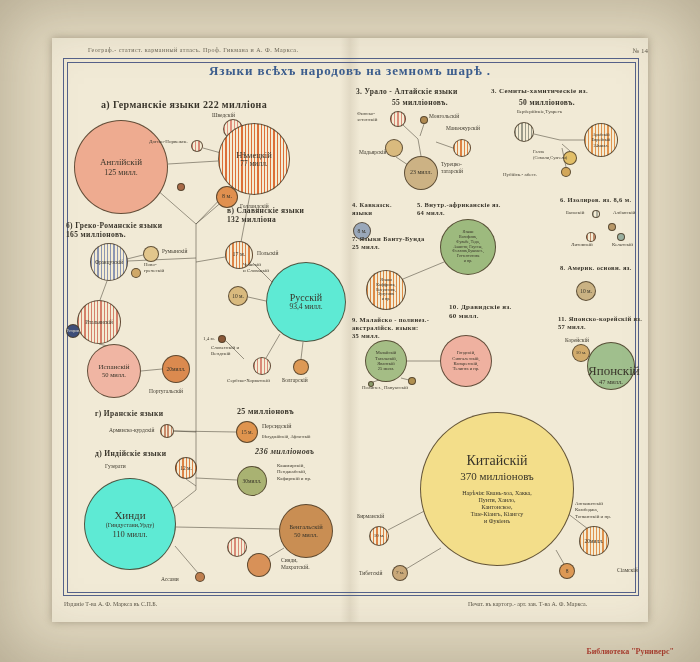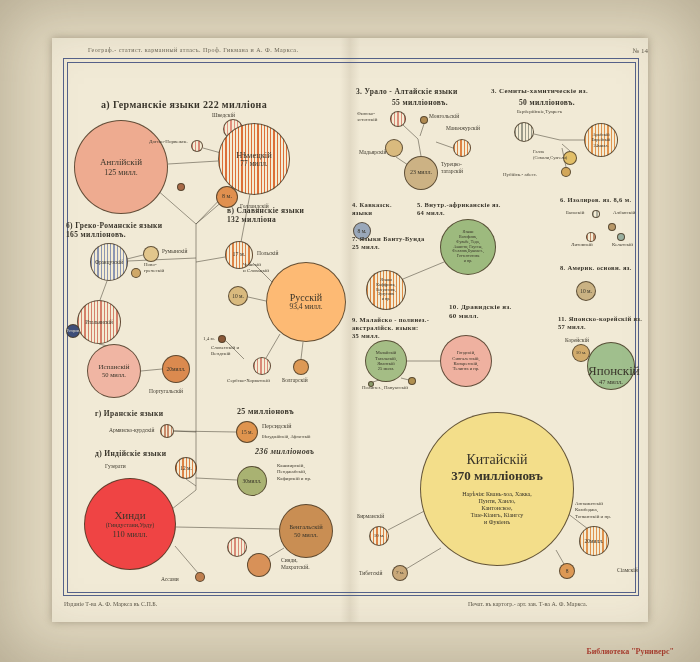--- a/index.html
+++ b/index.html
@@ -136,21 +136,21 @@
       <div class="circ" style="left: 225px; top: 241px; height: 28px; width: 28px; background: repeating-linear-gradient(90deg, rgb(222, 131, 69) 0px, rgb(222, 131, 69) 1.3px, rgb(244, 236, 212) 1.3px, rgb(244, 236, 212) 3.2px);">
         <div class="circ-text" style="font-size: 6px;">
           <div>17 м.</div>
         </div>
       </div>
       <div class="circ" style="left: 228px; top: 286px; height: 20px; width: 20px; background: rgb(217, 186, 126);">
         <div class="circ-text" style="font-size: 5.5px;">
           <div>10 м.</div>
         </div>
       </div>
-      <div class="circ" style="left: 266px; top: 262px; height: 80px; width: 80px; background: #fdba74;">
+      <div class="circ" style="left: 266px; top: 262px; height: 80px; width: 80px; background: #5eead4;">
         <div class="circ-text">
           <div style="font-size: 10px;">Русскій</div>
           <div style="font-size: 7.5px;">93,4 милл.</div>
         </div>
       </div>
       <div class="circ" style="left: 218px; top: 335px; height: 8px; width: 8px; background: rgb(138, 88, 56);"></div>
       <div class="circ" style="left: 253px; top: 357px; height: 18px; width: 18px; background: repeating-linear-gradient(90deg, rgb(217, 138, 120) 0px, rgb(217, 138, 120) 1.3px, rgb(244, 236, 212) 1.3px, rgb(244, 236, 212) 3.2px);"></div>
       <div class="circ" style="left: 293px; top: 359px; height: 16px; width: 16px; background: rgb(221, 153, 85);"></div>
       <div class="circ" style="left: 160px; top: 424px; height: 14px; width: 14px; background: repeating-linear-gradient(90deg, rgb(201, 138, 106) 0px, rgb(201, 138, 106) 1.3px, rgb(244, 236, 212) 1.3px, rgb(244, 236, 212) 3.2px);"></div>
       <div class="circ" style="left: 236px; top: 421px; height: 22px; width: 22px; background: rgb(223, 148, 78);">
@@ -161,21 +161,21 @@
       <div class="circ" style="left: 175px; top: 457px; height: 22px; width: 22px; background: repeating-linear-gradient(90deg, rgb(221, 131, 69) 0px, rgb(221, 131, 69) 1.3px, rgb(244, 236, 212) 1.3px, rgb(244, 236, 212) 3.2px);">
         <div class="circ-text" style="font-size: 5.5px;">
           <div>12 м.</div>
         </div>
       </div>
       <div class="circ" style="left: 237px; top: 466px; height: 30px; width: 30px; background: rgb(169, 178, 114);">
         <div class="circ-text" style="font-size: 5.5px;">
           <div>30милл.</div>
         </div>
       </div>
-      <div class="circ" style="left: 84px; top: 478px; height: 92px; width: 92px; background: #ef4444;">
+      <div class="circ" style="left: 84px; top: 478px; height: 92px; width: 92px; background: #5eead4;">
         <div class="circ-text">
           <div style="font-size: 11px;">Хинди</div>
           <div style="font-size: 6px;">(Гиндустани,Урду)</div>
           <div style="font-size: 8.5px;">110 милл.</div>
         </div>
       </div>
       <div class="circ" style="left: 279px; top: 504px; height: 54px; width: 54px; background: rgb(201, 142, 83);">
         <div class="circ-text">
           <div style="font-size: 6.5px;">Бенгальскій</div>
           <div style="font-size: 6.5px;">50 милл.</div>
@@ -262,21 +262,21 @@
       </div>
       <div class="circ" style="left: 587px; top: 342px; height: 48px; width: 48px; background: rgb(160, 191, 141);">
         <div class="circ-text">
           <div style="font-size: 13px; margin-top: 16px;">Японскій</div>
           <div style="font-size: 6.5px;">47 милл.</div>
         </div>
       </div>
       <div class="circ" style="left: 420px; top: 412px; height: 154px; width: 154px; background: rgb(243, 222, 138);">
         <div class="circ-text">
           <div style="font-size: 14px;">Китайскій</div>
-          <div style="font-size: 13px; font-weight: bold;">370 милліоновъ</div>
+          <div style="font-size: 11px;">370 милліоновъ</div>
           <div style="font-size: 6px; margin-top: 7px;">Нарѣчія: Квань-хоа, Хакка,</div>
           <div style="font-size: 6px;">Пунти, Ханло,</div>
           <div style="font-size: 6px;">Кантонское,</div>
           <div style="font-size: 6px;">Тше-Кіангъ, Кіангсу</div>
           <div style="font-size: 6px;">и Фукіенъ</div>
         </div>
       </div>
       <div class="circ" style="left: 369px; top: 526px; height: 20px; width: 20px; background: repeating-linear-gradient(90deg, rgb(221, 131, 69) 0px, rgb(221, 131, 69) 1.3px, rgb(244, 236, 212) 1.3px, rgb(244, 236, 212) 3.2px);">
         <div class="circ-text" style="font-size: 5px;">
           <div>10 м.</div>
@@ -369,16 +369,17 @@
       <div class="lbl" style="left: 362px; top: 385px; font-size: 5px;">Полинез., Папуасскій</div>
       <div class="lbl" style="left: 357px; top: 513px; font-size: 5.5px;">Бирманскій</div>
       <div class="lbl" style="left: 359px; top: 570px; font-size: 5.5px;">Тибетскій</div>
       <div class="lbl" style="left: 575px; top: 501px; font-size: 5px;">Аннамитскій
 Камбоджа,
 Тонкинскій и пр.</div>
       <div class="lbl" style="left: 617px; top: 567px; font-size: 5.5px;">Сіамскій</div>
     </div>
   <div class="running-head">Географ.- статист. карманный атласъ. Проф. Гикмана и А. Ф. Маркса.</div>
   <div class="page-no">№ 14</div>
+  <div class="plate-title">Языки всѣхъ народовъ на земномъ шарѣ .</div>
   <div class="foot-left">Изданіе Т-ва А. Ф. Маркса въ С.П.Б.</div>
   <div class="foot-right">Печат. въ картогр.- арт. зав. Т-ва А. Ф. Маркса.</div>
   <div class="watermark">Библиотека "Руниверс"</div>
 </div>
 
 </body></html>

